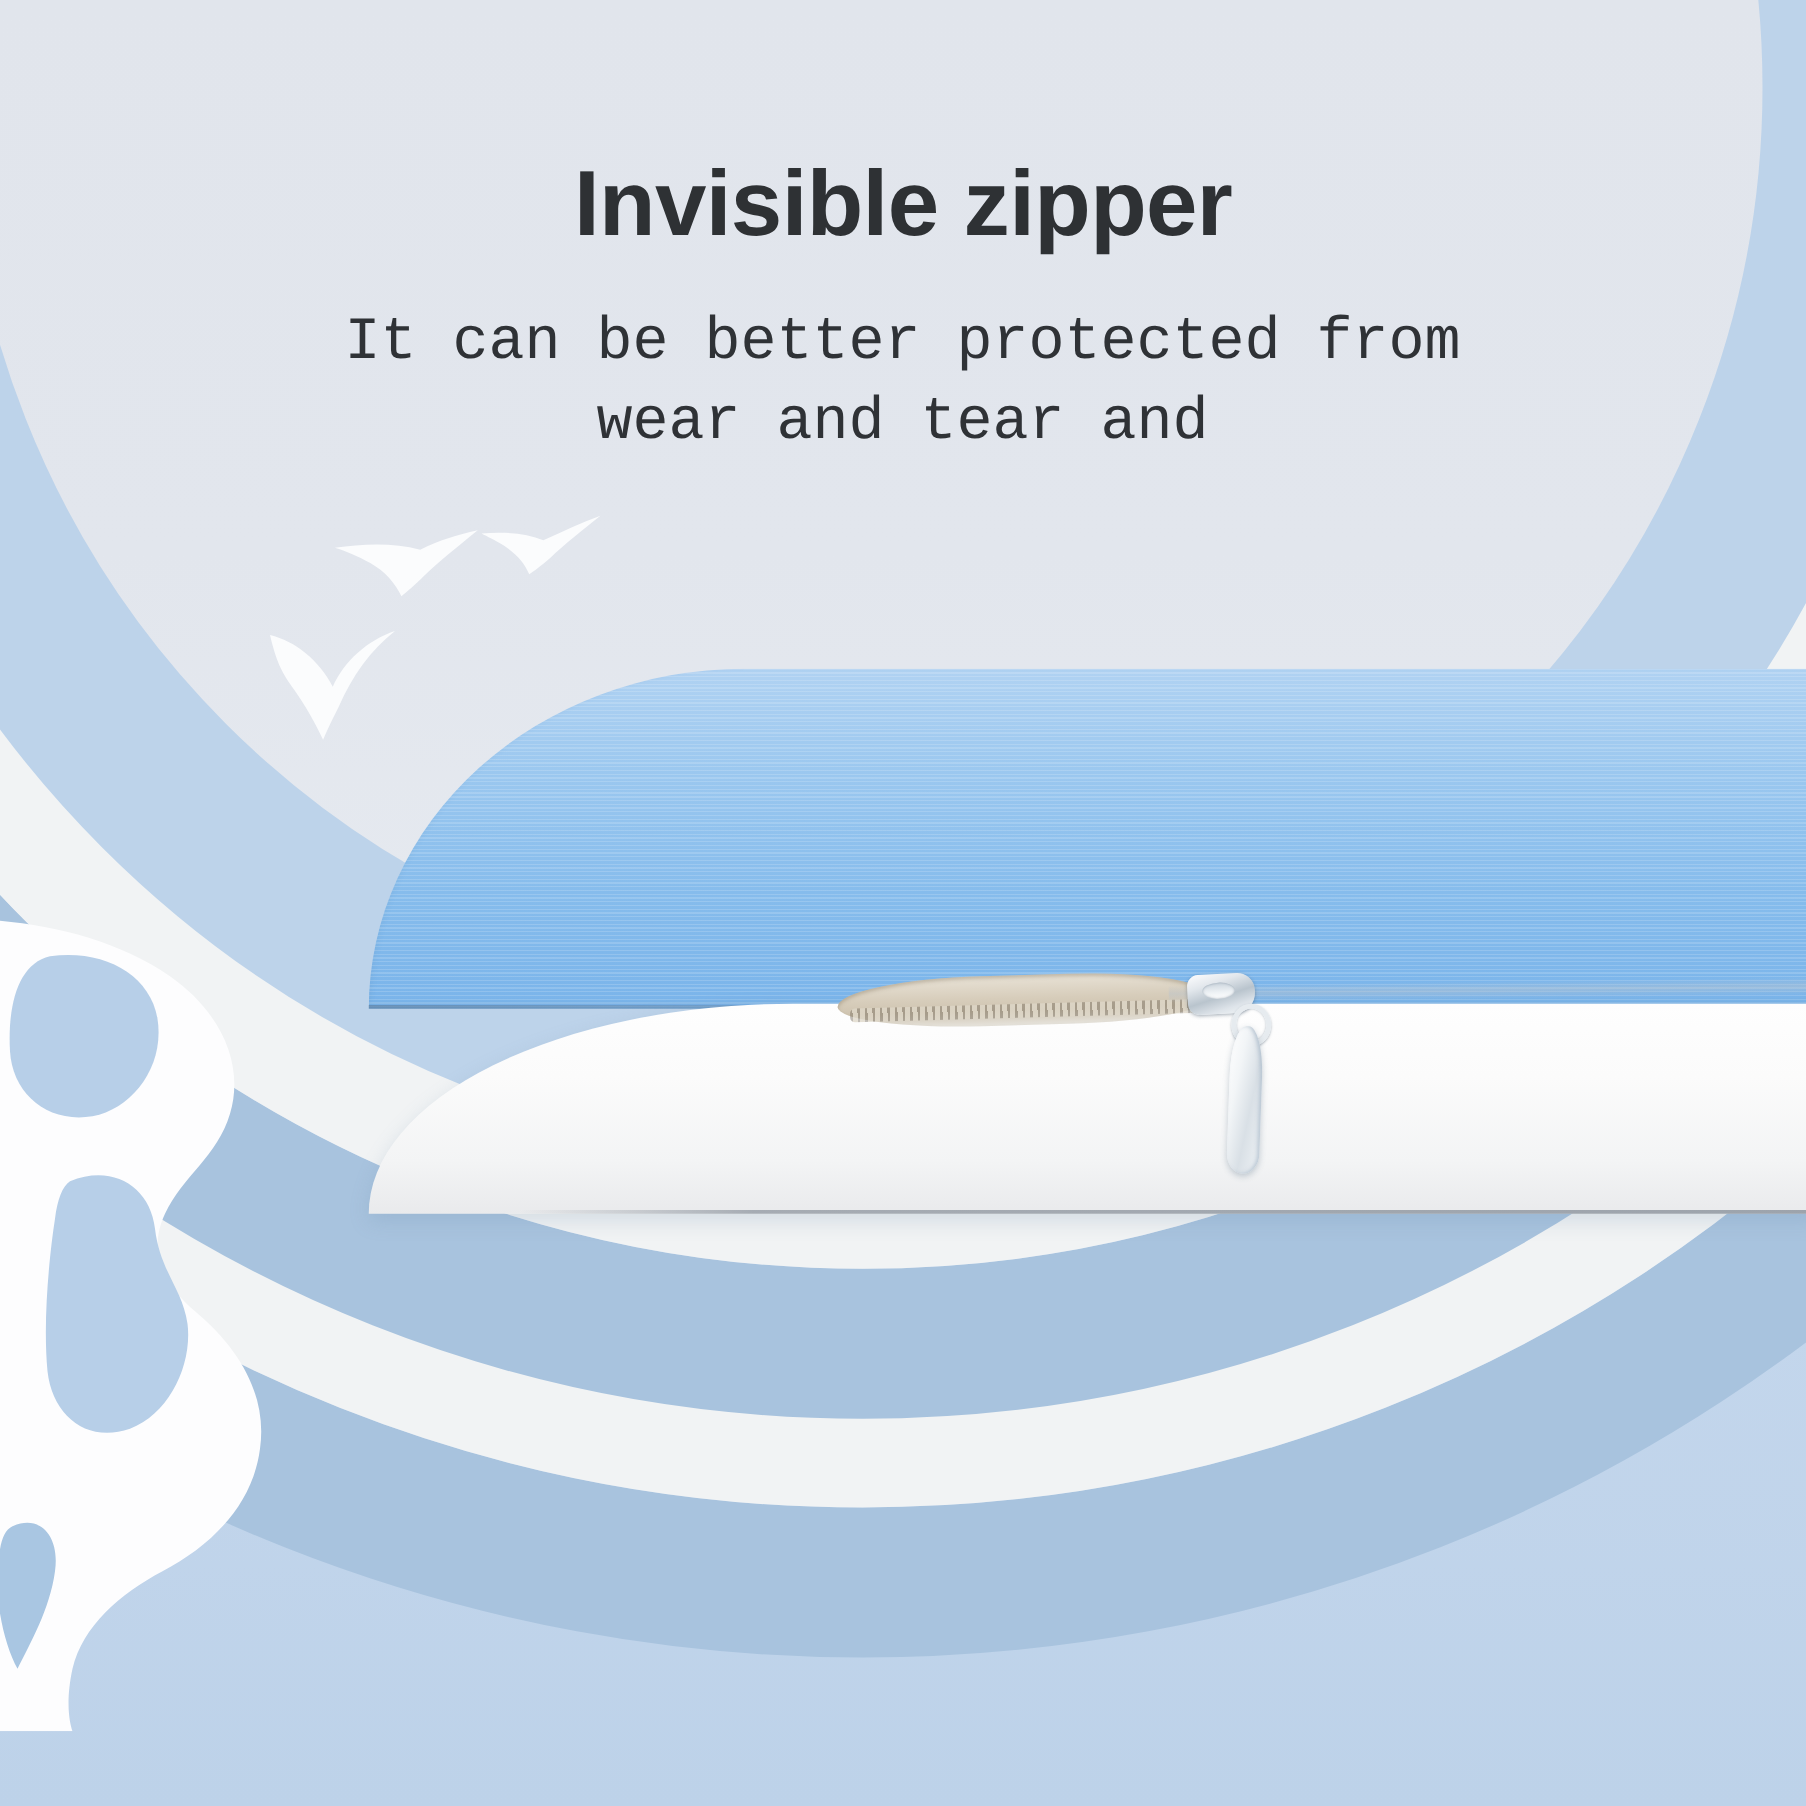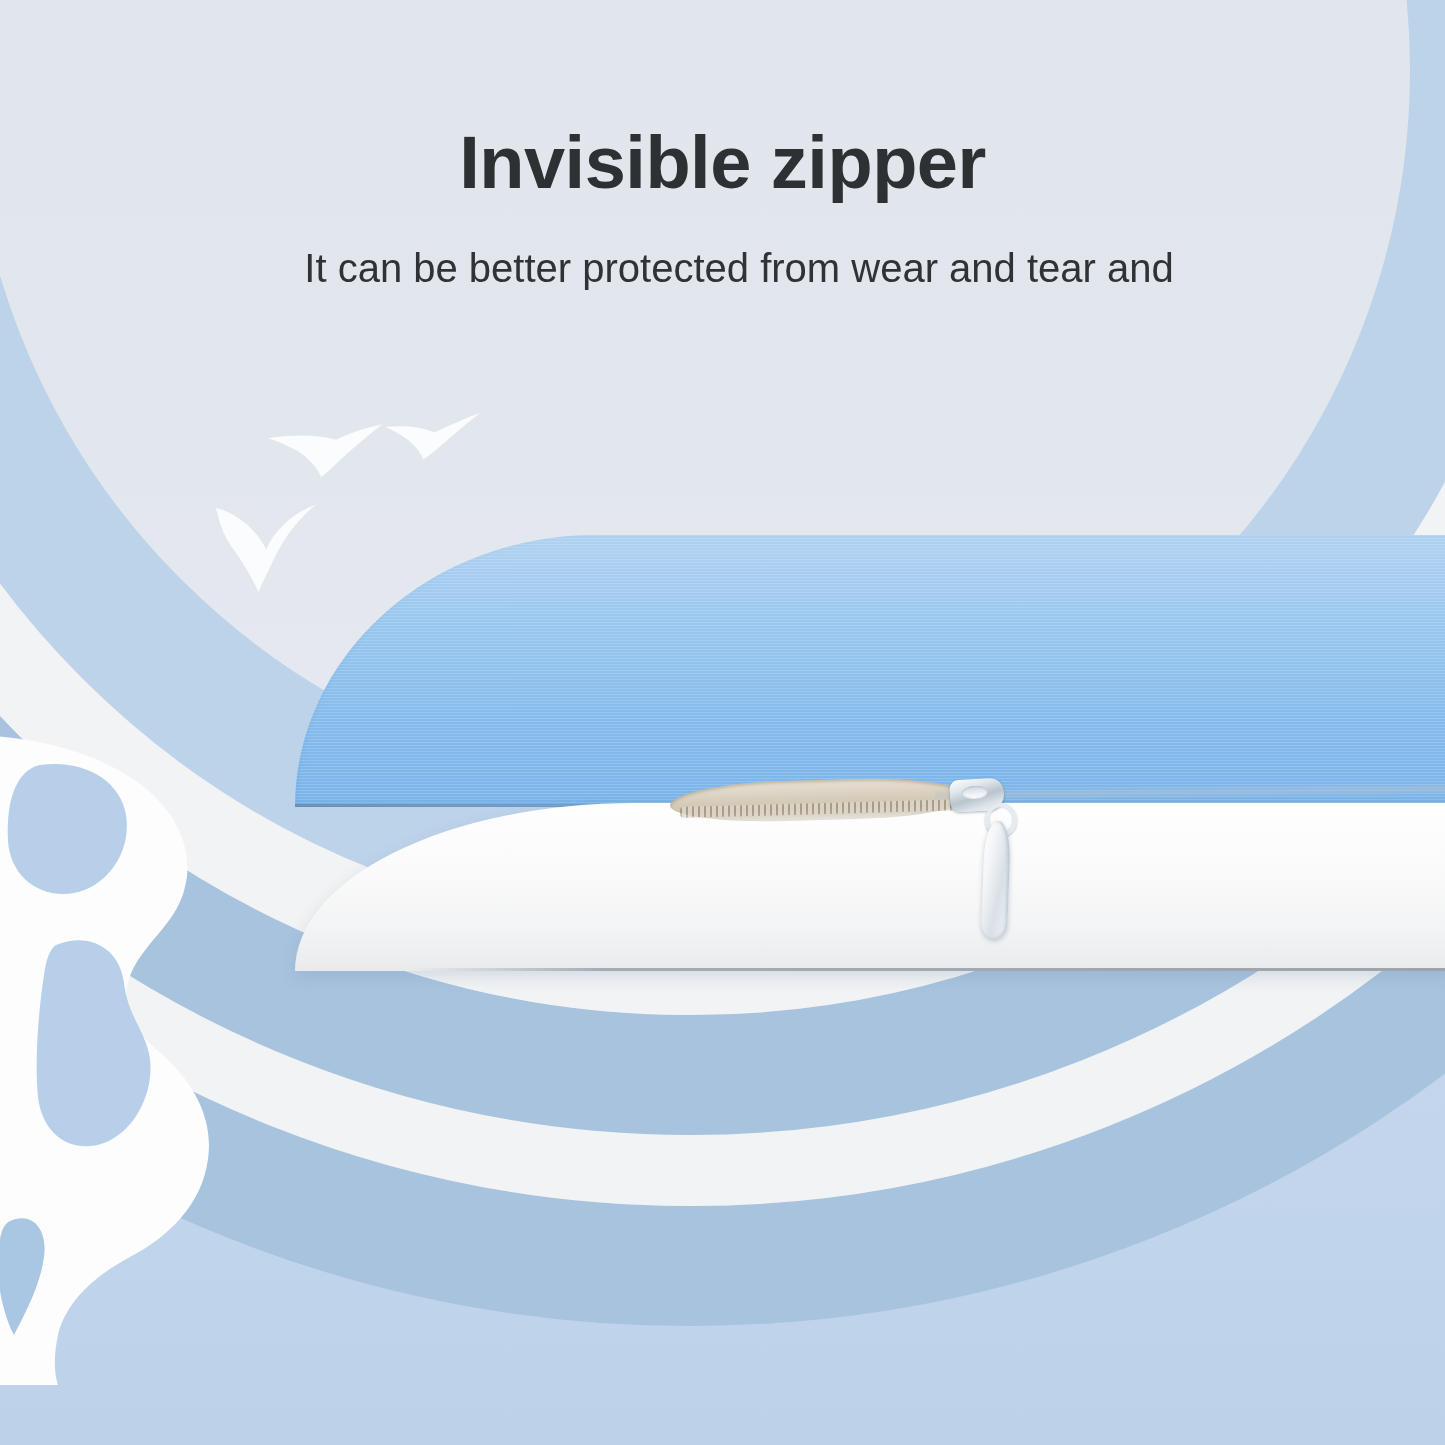--- a/index.html
+++ b/index.html
@@ -198,28 +198,29 @@
     text-align: center;
     font-size: 74px;
     line-height: 1.0;
     font-weight: 700;
     letter-spacing: -0.5px;
     color: #2e3134;
     white-space: nowrap;
   }
   .subline {
     position: absolute;
-    left: 239px;
+    left: 222px;
     top: 242px;
     width: 1000px;
     text-align: center;
-    font-size: 40px;
+    font-size: 48px;
     line-height: 1.34;
     font-weight: 400;
     color: #2f3236;
+    font-family: Liberation Mono, monospace;
   }
 </style>
 </head>
 <body>
 
 <div id="poster">
 
   <div class="sky"></div>
   <div class="sea"></div>
 

